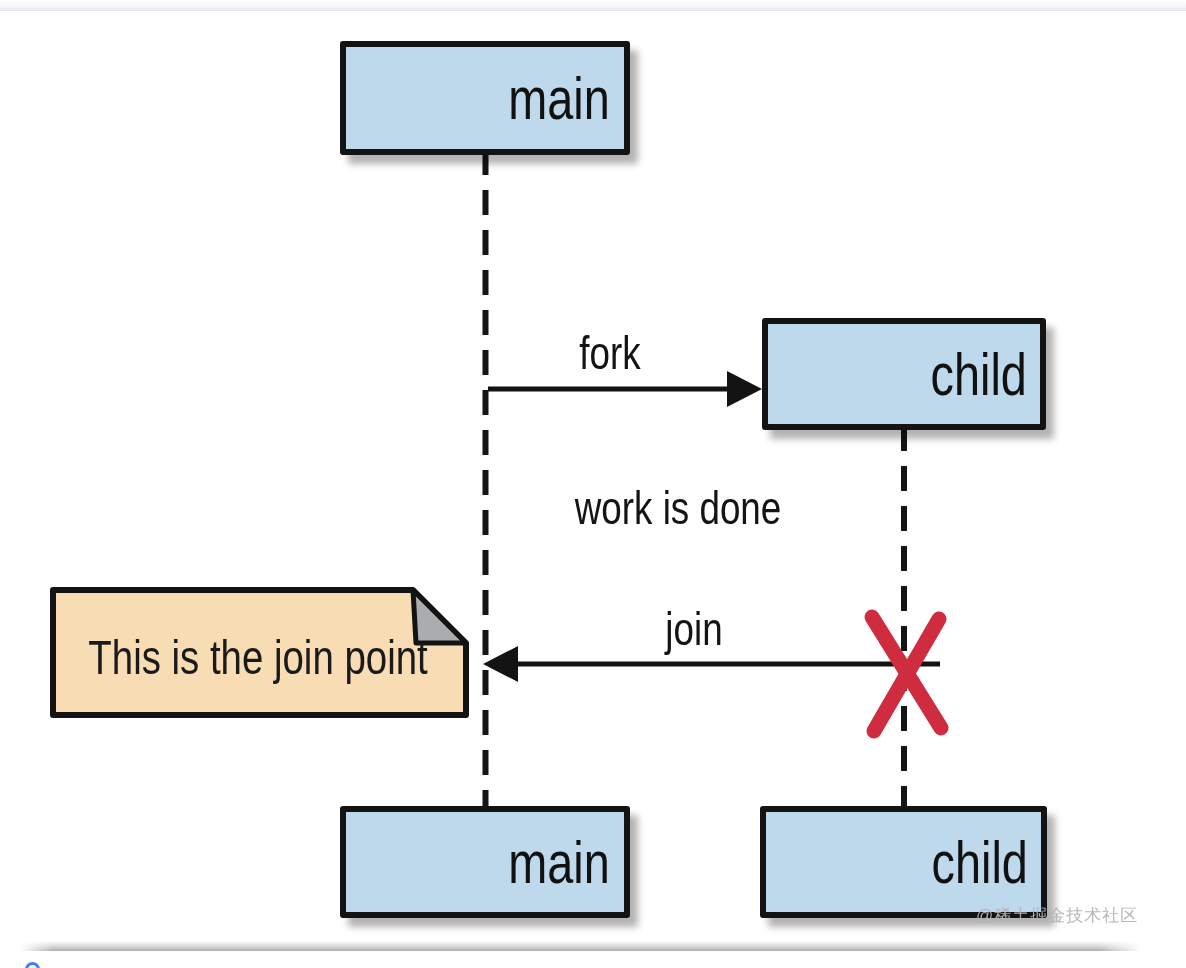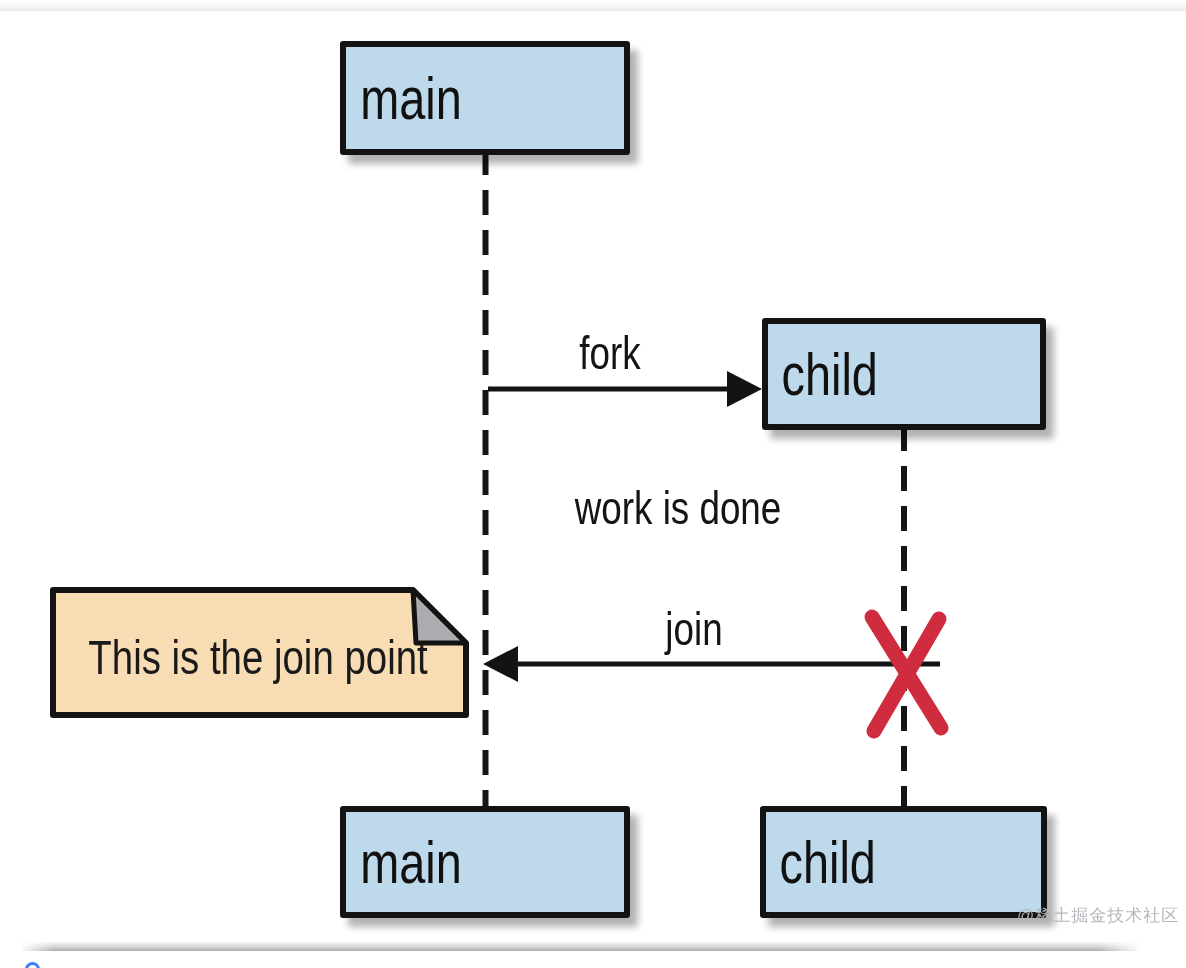--- a/index.html
+++ b/index.html
@@ -33,21 +33,21 @@
   }
 
   svg.overlay { position: absolute; left: 0; top: 0; }
 
   .pbox {
     position: absolute;
     background: #bed9ec;
     border: 6px solid #131313;
     border-radius: 3px;
     box-shadow: 8px 9px 7px rgba(0,0,0,0.30);
-    display: flex; align-items: center; justify-content: flex-start;
+    display: flex; align-items: center; justify-content: flex-end;
     box-sizing: border-box;
     z-index: 3;
   }
   .pbox .lbl {
     font-size: 60px; font-weight: 500; color: #111;
     transform: scaleX(0.78); white-space: nowrap;
   }
   .box-main-top    { left: 340px; top: 41px;  width: 290px; height: 114px; }
   .box-child-top   { left: 762px; top: 318px; width: 284px; height: 112px; }
   .box-main-bottom { left: 340px; top: 806px; width: 290px; height: 112px; }
@@ -65,21 +65,21 @@
   .note-text {
     position: absolute; left: 258px; top: 630px;
     font-size: 48px; font-weight: 500; color: #1a1a1a;
     white-space: nowrap; transform: translateX(-50%) scaleX(0.80);
     z-index: 4;
   }
 
   .watermark {
     position: absolute; left: 976px; top: 904px;
     font-size: 17px; color: rgba(178,178,184,0.95);
-    letter-spacing: 1px; z-index: 6; white-space: nowrap; margin-left: 41px;
+    letter-spacing: 1px; z-index: 6; white-space: nowrap;
   }
 </style>
 </head>
 <body>
 
 <div class="stage">
 
   <div class="top-band"></div>
 
   <svg class="overlay" width="1186" height="968" viewBox="0 0 1186 968">

